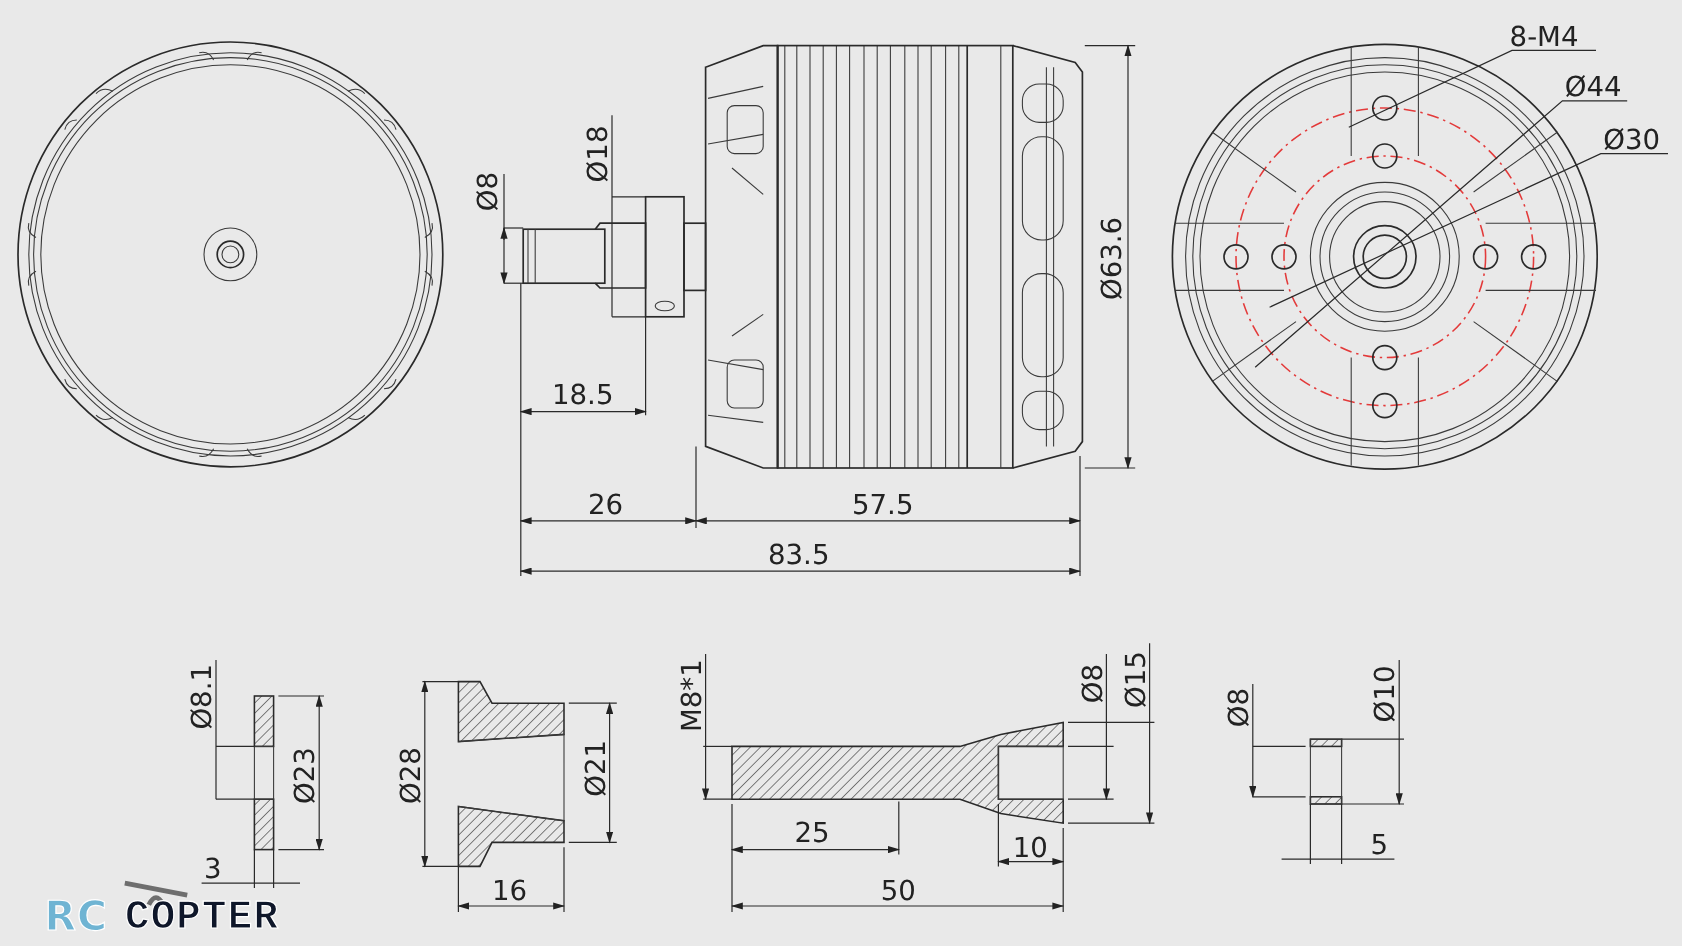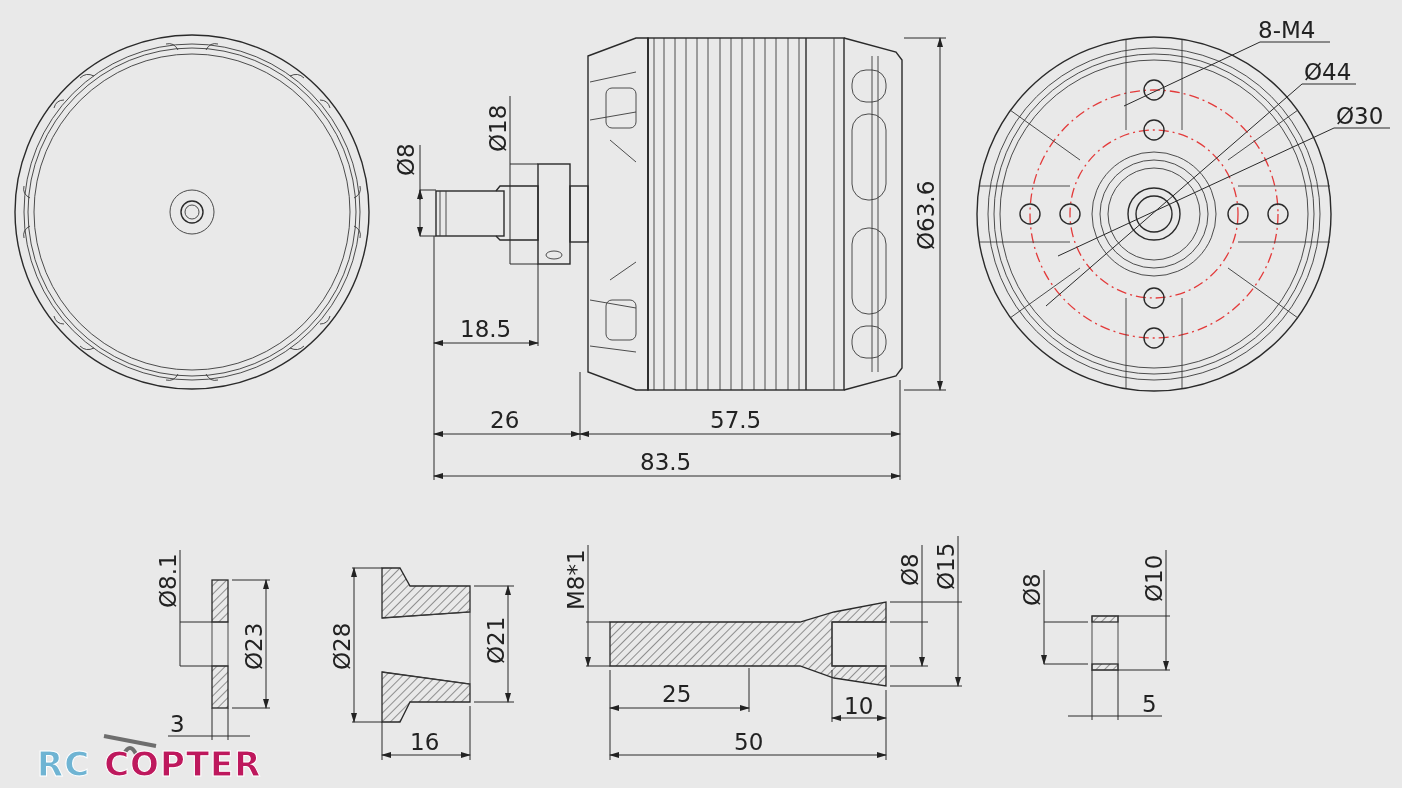--- a/index.html
+++ b/index.html
@@ -12,21 +12,21 @@
   #drawing { position:absolute; left:0; top:0; width:1402px; height:788px; }
   .ln { stroke:#2a2a2a; fill:none; stroke-width:1.4; }
   .lt { stroke:#3a3a3a; fill:none; stroke-width:0.9; }
   .dim { stroke:#2a2a2a; fill:none; stroke-width:1; }
   .hatch { fill:url(#hatch); stroke:#2a2a2a; stroke-width:1.3; }
   .red { stroke:#e33a3a; fill:none; stroke-width:1.3; stroke-dasharray:10 4 2 4; }
   .lbl { font-family:"DejaVu Sans", sans-serif; font-size:23px; fill:#222; }
   .logo { position:absolute; left:6px; top:748px; height:36px; display:flex; align-items:flex-end;
           font-family:"DejaVu Sans", sans-serif; font-weight:bold; font-size:34px; letter-spacing:1px;margin-left:31px; }
   .logo .rc { color:#6fb4d3; -webkit-text-stroke:1px #fff; }
-  .logo .cp { color:#be185d; margin-left:14px; -webkit-text-stroke:1px #fff; }
+  .logo .cp { color:#0f172a; margin-left:14px;font-family:Liberation Mono, monospace; -webkit-text-stroke:1px #fff; }
   .logo-heli { position:absolute; left:100px; top:732px; width:60px; height:24px; }
 </style>
 </head>
 <body>
 
 <svg id="drawing" viewBox="0 0 1402 788" xmlns="http://www.w3.org/2000/svg">
   <defs>
     <pattern id="hatch" width="6" height="6" patternUnits="userSpaceOnUse" patternTransform="rotate(45)">
       <rect width="6" height="6" fill="#e9e9e9"></rect>
       <line x1="0" y1="0" x2="0" y2="6" stroke="#333" stroke-width="1"></line>

